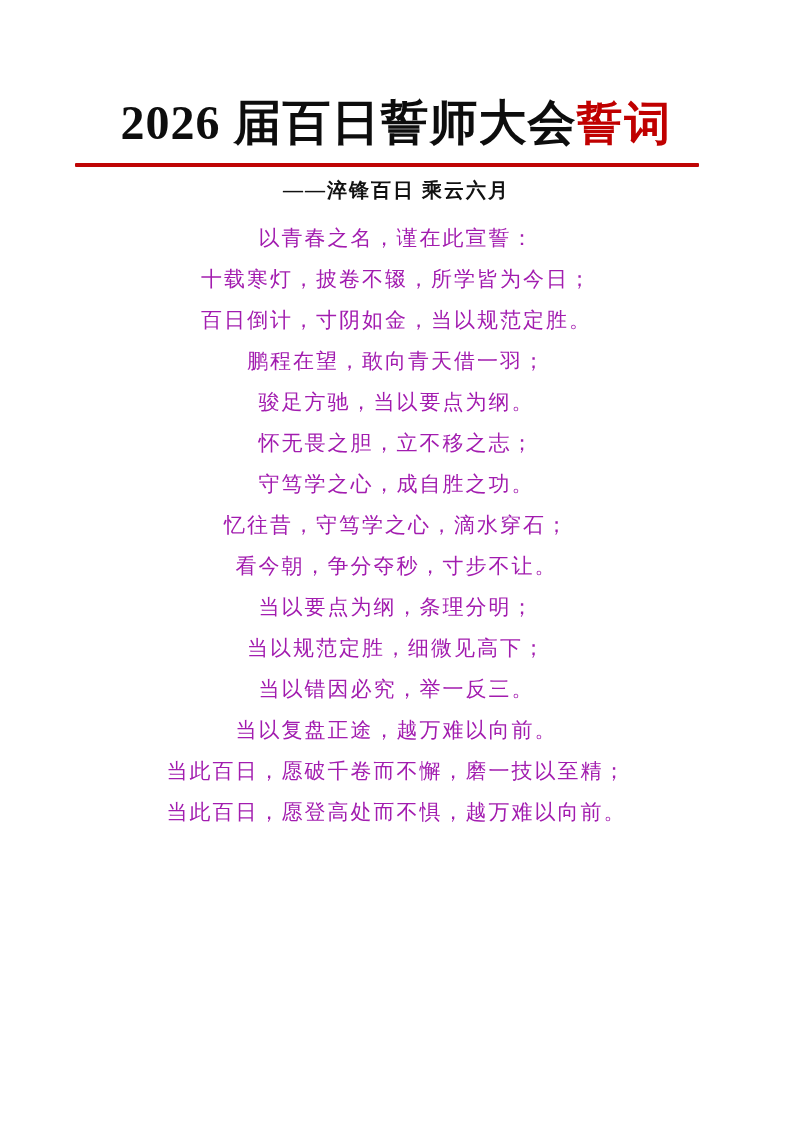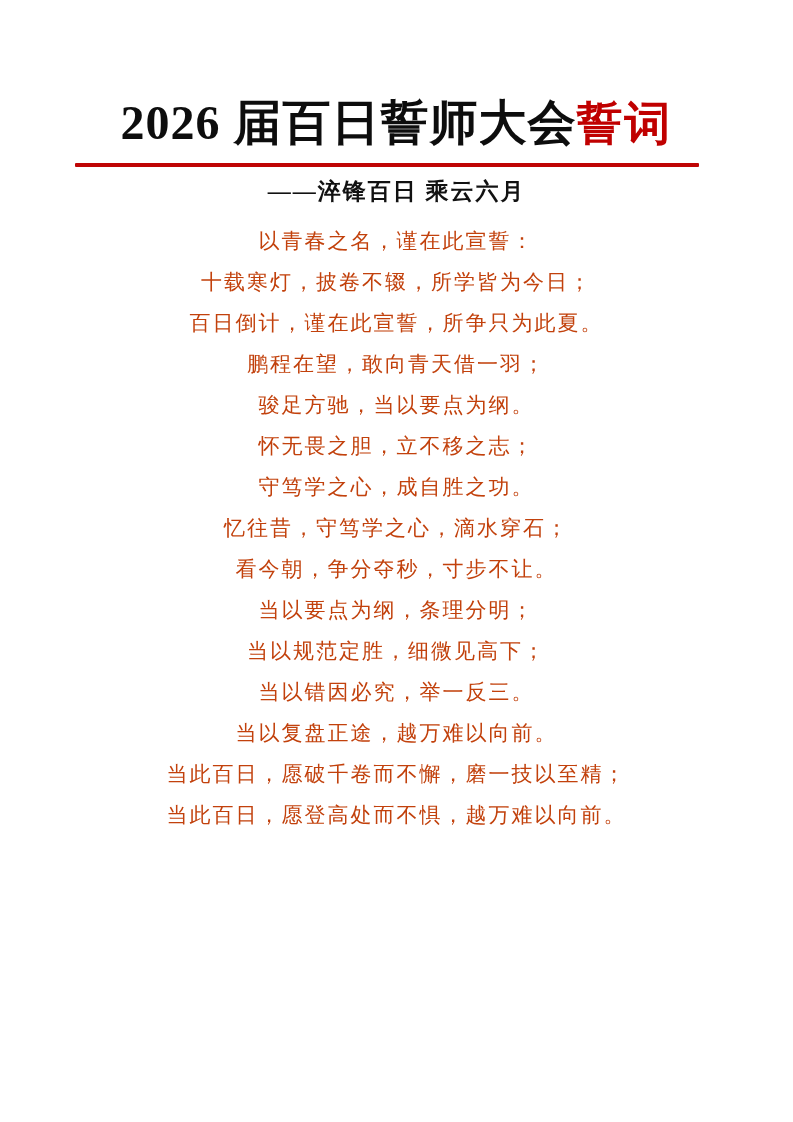--- a/index.html
+++ b/index.html
@@ -37,36 +37,36 @@
   .title-rule {
     width: 624px;
     height: 4px;
     margin: 11px 94px 0 75px;
     background: #bf0505;
     border-radius: 1px;
   }
   .subtitle {
     margin-top: 11px;
     text-align: center;
-    font-size: 23px;
+    font-size: 20px;
     font-weight: 700;
     color: #111111;
     letter-spacing: 2px;
     line-height: 1.2;
   }
   .oath-body {
     margin-top: 16px;
     text-align: center;
   }
   .stanza + .stanza {
   }
   .oath-line {
     font-size: 21px;
     line-height: 41px;
-    color: #c2410c;
+    color: #a21caf;
     letter-spacing: 2px;
     white-space: nowrap;
   }
 </style>
 </head>
 <body>
 
 <div class="page">
 
   <div class="title-block">
@@ -75,21 +75,21 @@
 
   <div class="title-rule"></div>
 
   <div class="subtitle">——淬锋百日 乘云六月</div>
 
   <div class="oath-body">
 
     <div class="stanza">
       <p class="oath-line">以青春之名，谨在此宣誓：</p>
       <p class="oath-line">十载寒灯，披卷不辍，所学皆为今日；</p>
-      <p class="oath-line">百日倒计，谨在此宣誓，所争只为此夏。</p>
+      <p class="oath-line">百日倒计，寸阴如金，当以规范定胜。</p>
       <p class="oath-line">鹏程在望，敢向青天借一羽；</p>
       <p class="oath-line">骏足方驰，当以要点为纲。</p>
     </div>
 
     <div class="stanza">
       <p class="oath-line">怀无畏之胆，立不移之志；</p>
       <p class="oath-line">守笃学之心，成自胜之功。</p>
       <p class="oath-line">忆往昔，守笃学之心，滴水穿石；</p>
       <p class="oath-line">看今朝，争分夺秒，寸步不让。</p>
     </div>

